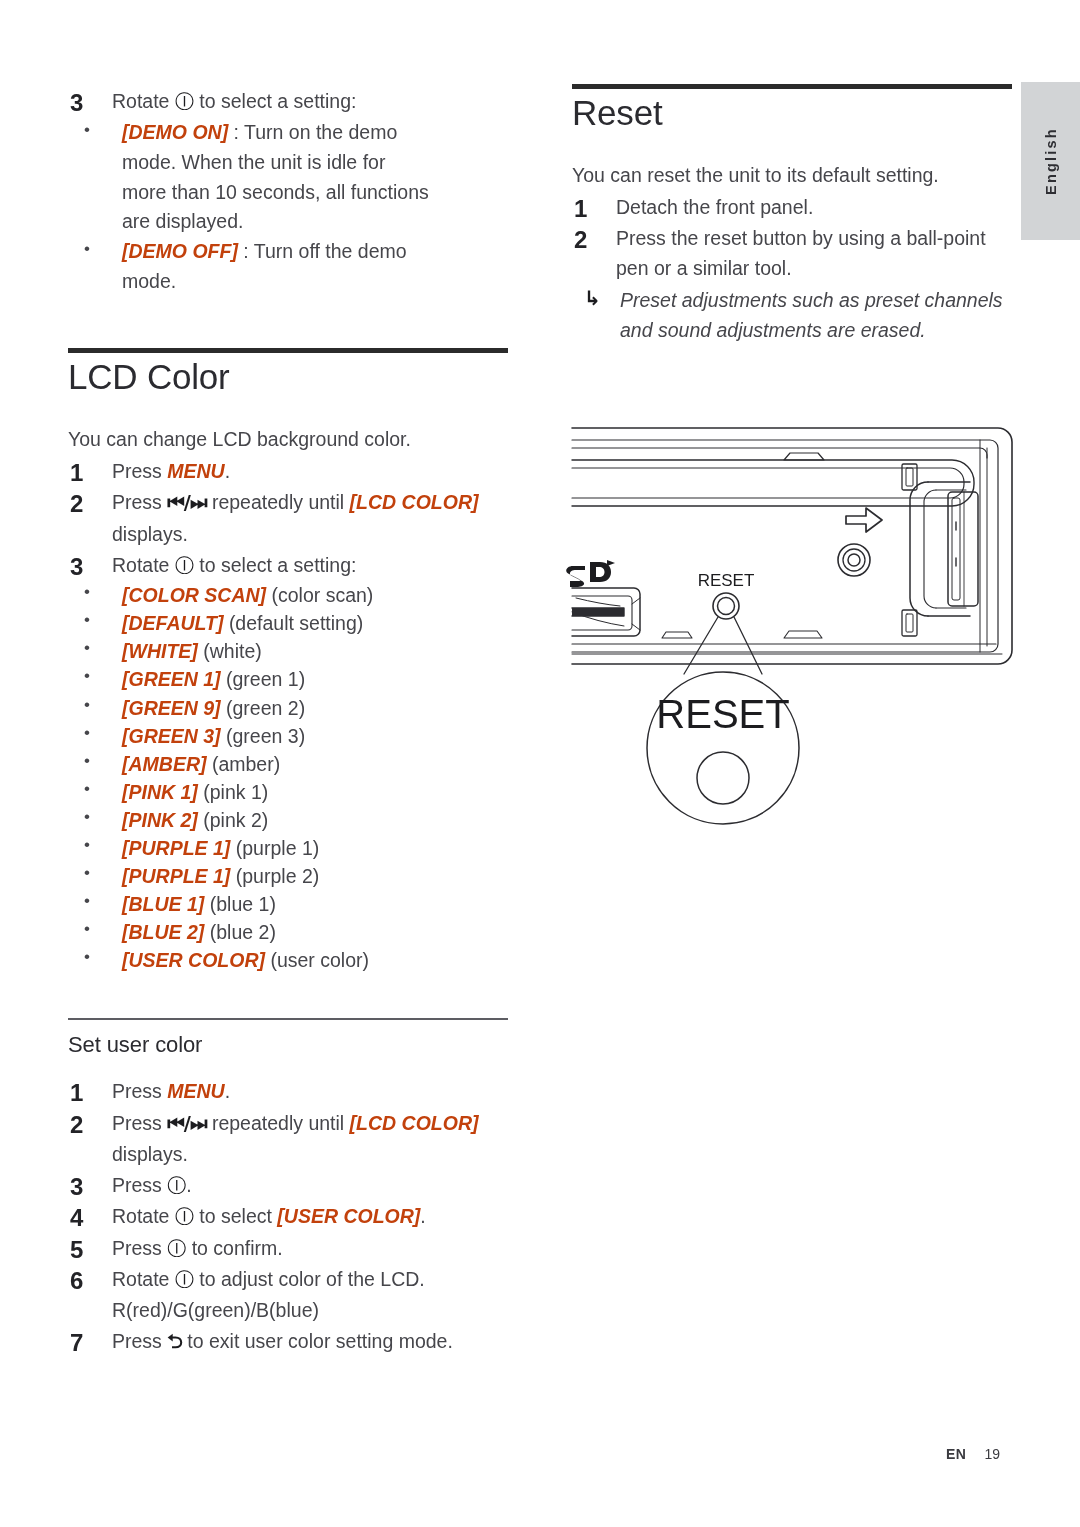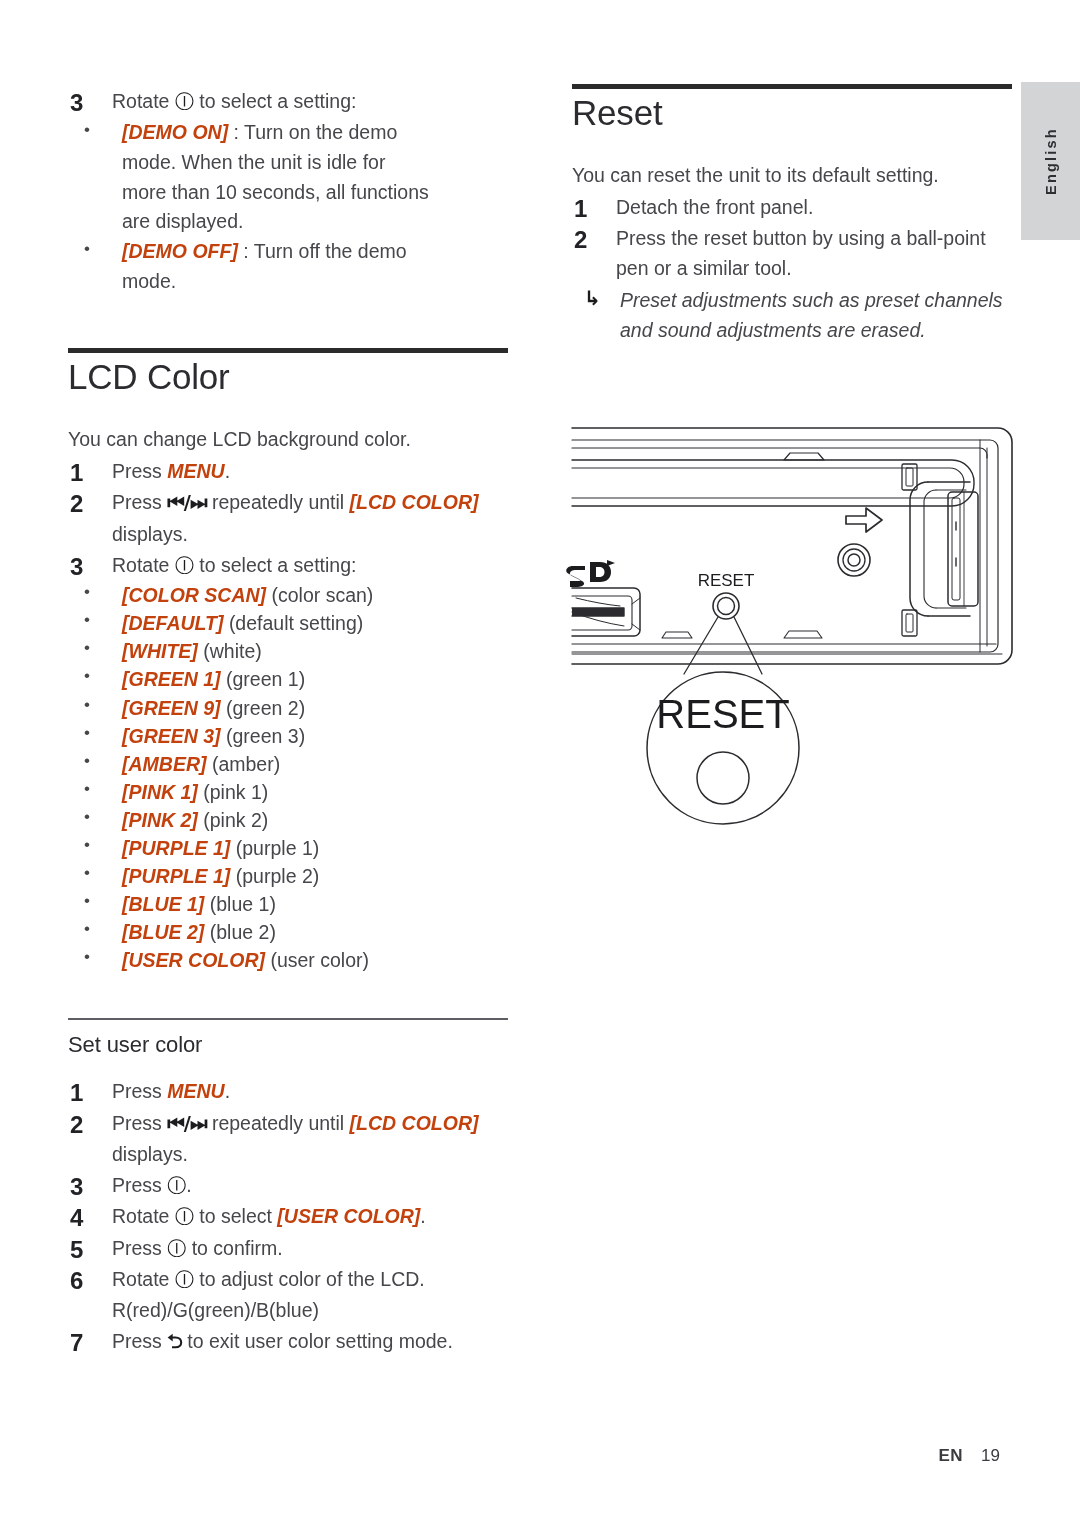--- a/index.html
+++ b/index.html
@@ -184,21 +184,21 @@
     left: 0;
     top: 1446px;
     width: 1080px;
     text-align: center;
     padding-right: 0;
   }
   .footer .inner {
     position: absolute;
     right: 80px;
     top: 0;
-    font-size: 17px;
+    font-size: 14px;
     color: #3b3b40;
     white-space: nowrap;
   }
   .footer .en { font-weight: bold; letter-spacing: 0.5px; }
   .footer .pg { margin-left: 18px; }
 </style>
 </head>
 <body>
 
 <div class="lang-tab">

